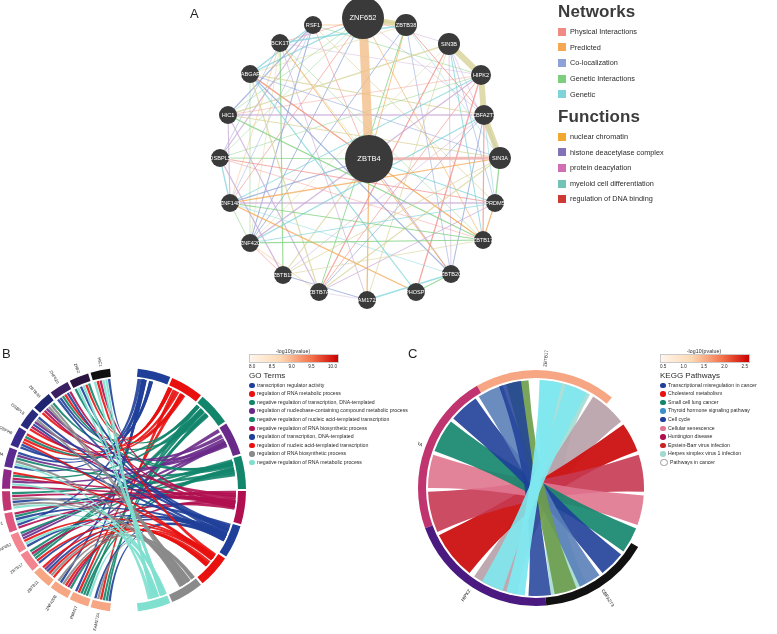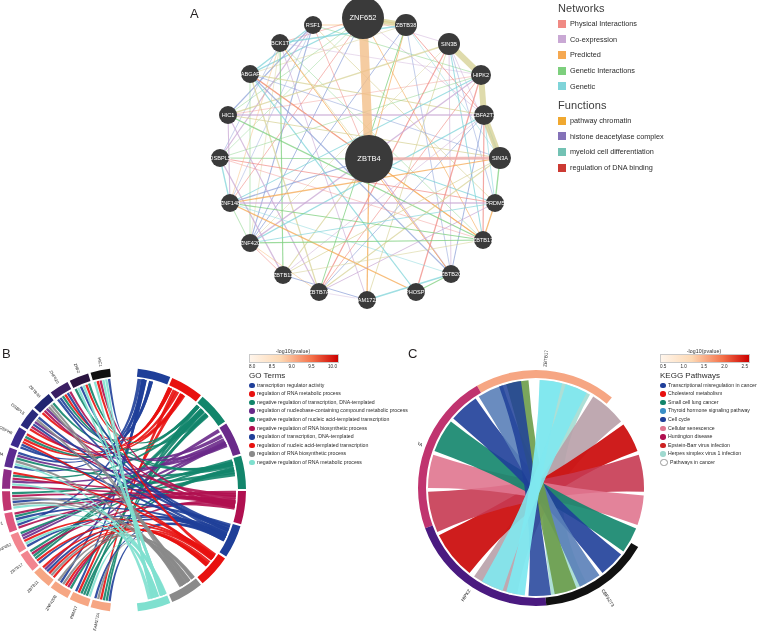--- a/index.html
+++ b/index.html
@@ -3,21 +3,21 @@
 <meta charset="utf-8">
 <style>
   html,body{margin:0;padding:0;background:#ffffff;}
   body{width:777px;height:634px;position:relative;overflow:hidden;
        font-family:"Liberation Sans",sans-serif;color:#231f20;}
   .panel-letter{position:absolute;font-size:13px;font-weight:400;color:#231f20;}
   
   #panelA{position:absolute;left:0;top:0;width:556px;height:330px;}
   #netsvg{position:absolute;left:0;top:0;}
   .legendA{position:absolute;left:558px;top:2px;width:219px;}
-  .legend-title{font-size:11px;color:#3c3c3c;margin:0 0 2px 0;font-weight:400;letter-spacing:.1px;}
+  .legend-title{font-size:17px;color:#3c3c3c;margin:0 0 2px 0;font-weight:700;letter-spacing:.1px;}
   .legend-row{display:flex;align-items:center;height:15.6px;text-align:center;}
   .legend-sw{width:8px;height:8px;flex:0 0 8px;margin-right:4px;}
   .legend-lbl{font-size:7.3px;color:#2b2b2b;white-space:nowrap;line-height:1;}
   .legend-gap{height:2px;}
   
   #panelB{position:absolute;left:0;top:338px;width:404px;height:296px;}
   #panelC{position:absolute;left:404px;top:338px;width:373px;height:296px;}
   .chordwrap{position:absolute;}
   .scalebox{position:absolute;}
   .scale-title{font-size:5.2px;color:#2b2b2b;text-align:center;letter-spacing:.1px;}
@@ -233,46 +233,50 @@
 </div>
 
 <div class="legendA">
   <div class="legend-title">Networks</div>
   <div id="networks-items">
       <div class="legend-row">
         <span class="legend-sw" style="background: rgb(240, 138, 132);"></span>
         <span class="legend-lbl">Physical Interactions</span>
       </div>
       <div class="legend-row">
-        <span class="legend-sw" style="background: rgb(201, 168, 212);"></span>
-        <span class="legend-lbl">Co-expression</span>
-      </div>
-      <div class="legend-row">
         <span class="legend-sw" style="background: rgb(245, 168, 81);"></span>
         <span class="legend-lbl">Predicted</span>
+      </div>
+      <div class="legend-row">
+        <span class="legend-sw" style="background: rgb(142, 162, 216);"></span>
+        <span class="legend-lbl">Co-localization</span>
       </div>
       <div class="legend-row">
         <span class="legend-sw" style="background: rgb(125, 207, 125);"></span>
         <span class="legend-lbl">Genetic Interactions</span>
       </div>
       <div class="legend-row">
         <span class="legend-sw" style="background: rgb(127, 212, 217);"></span>
         <span class="legend-lbl">Genetic</span>
       </div>
     </div>
   <div class="legend-gap"></div>
   <div class="legend-title" style="margin-top:3px;">Functions</div>
   <div id="functions-items">
       <div class="legend-row">
         <span class="legend-sw" style="background: rgb(240, 168, 48);"></span>
-        <span class="legend-lbl">pathway chromatin</span>
+        <span class="legend-lbl">nuclear chromatin</span>
       </div>
       <div class="legend-row">
         <span class="legend-sw" style="background: rgb(132, 114, 184);"></span>
         <span class="legend-lbl">histone deacetylase complex</span>
+      </div>
+      <div class="legend-row">
+        <span class="legend-sw" style="background: rgb(208, 111, 180);"></span>
+        <span class="legend-lbl">protein deacylation</span>
       </div>
       <div class="legend-row">
         <span class="legend-sw" style="background: rgb(115, 194, 180);"></span>
         <span class="legend-lbl">myeloid cell differentiation</span>
       </div>
       <div class="legend-row">
         <span class="legend-sw" style="background: rgb(204, 58, 51);"></span>
         <span class="legend-lbl">regulation of DNA binding</span>
       </div>
     </div>

